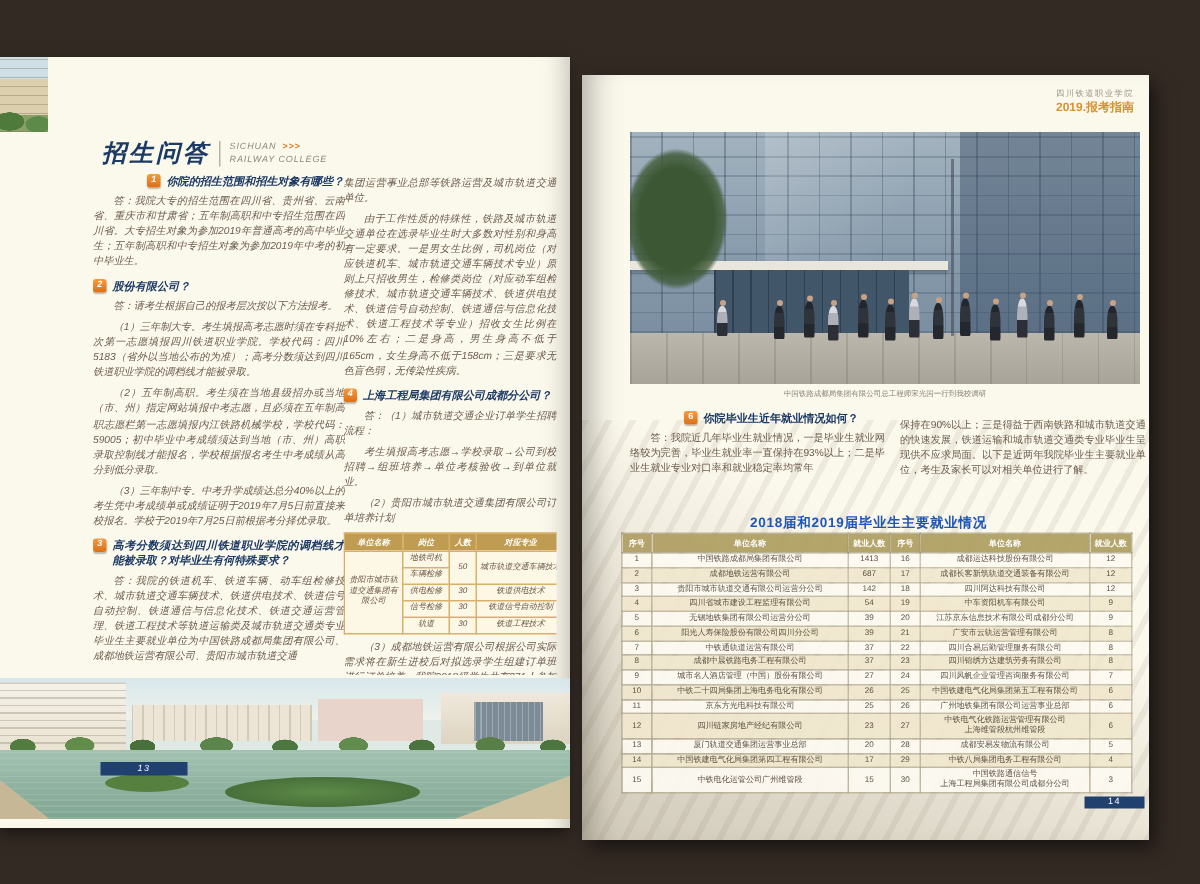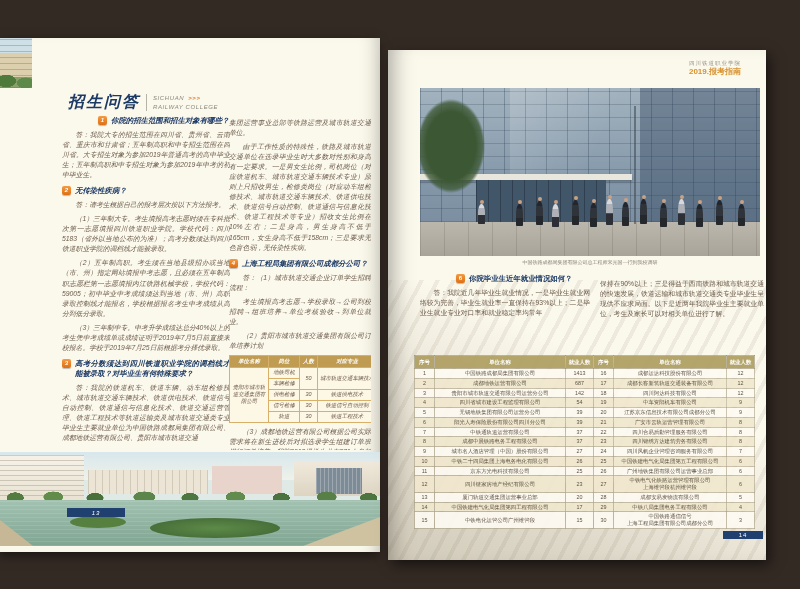--- a/index.html
+++ b/index.html
@@ -72,21 +72,21 @@
      clip-path:polygon(30% 100%, 100% 15%, 100% 100%);background:#cfc2a0;}
   .cp-shore-l{position:absolute;left:0;bottom:0;width:60px;height:26px;
      clip-path:polygon(0 0, 55% 100%, 0 100%);background:#c6b897;}
 
   .pagenum{position:absolute;background:#20406f;color:#fff;font-size:6px;
      display:flex;align-items:center;justify-content:center;letter-spacing:1px;z-index:5;}
   .pagenum-left{left:67px;top:470px;width:58px;height:9px;}
   .pagenum-right{left:335px;top:481px;width:40px;height:8px;}
 
   
-  .rp-header{position:absolute;right:25px;top:10px;text-align:right;line-height:1.3;}
+  .rp-header{position:absolute;right:10px;top:10px;text-align:right;line-height:1.3;}
   .rp-h1{font-size:5.5px;color:#9a948a;letter-spacing:1px;}
   .rp-h2{font-size:8px;color:#d8922e;font-weight:bold;}
 
   .visit-photo{position:absolute;left:32px;top:38px;width:340px;height:168px;overflow:hidden;
      background:linear-gradient(180deg,#a3b3bf 0%,#8296a8 60%,#76889b 100%);}
   .vp-grid{position:absolute;left:0;top:0;right:0;bottom:34px;background:
      repeating-linear-gradient(90deg, rgba(35,55,75,.30) 0 1px, transparent 1px 21px),
      repeating-linear-gradient(0deg, rgba(35,55,75,.22) 0 1px, transparent 1px 13px);}
   .vp-dark{position:absolute;right:0;top:0;width:120px;height:134px;background:rgba(45,65,90,.40);}
   .vp-sheen{position:absolute;left:90px;top:0;width:130px;height:134px;
@@ -154,21 +154,21 @@
 
     <div class="col col1">
       <div class="q">
         <span class="qnum">1</span>
         <span>你院的招生范围和招生对象有哪些？</span>
       </div>
       <p class="a">答：我院大专的招生范围在四川省、贵州省、云南省、重庆市和甘肃省；五年制高职和中专招生范围在四川省。大专招生对象为参加2019年普通高考的高中毕业生；五年制高职和中专招生对象为参加2019年中考的初中毕业生。</p>
 
       <div class="q">
         <span class="qnum">2</span>
-        <span>无传染性疾病？</span>
+        <span>股份有限公司？</span>
       </div>
       <p class="a">答：请考生根据自己的报考层次按以下方法报考。</p>
       <p class="a">（1）三年制大专。考生填报高考志愿时须在专科批次第一志愿填报四川铁道职业学院。学校代码：四川5183（省外以当地公布的为准）；高考分数须达到四川铁道职业学院的调档线才能被录取。</p>
       <p class="a">（2）五年制高职。考生须在当地县级招办或当地（市、州）指定网站填报中考志愿，且必须在五年制高职志愿栏第一志愿填报内江铁路机械学校，学校代码：59005；初中毕业中考成绩须达到当地（市、州）高职录取控制线才能报名，学校根据报名考生中考成绩从高分到低分录取。</p>
       <p class="a">（3）三年制中专。中考升学成绩达总分40%以上的考生凭中考成绩单或成绩证明于2019年7月5日前直接来校报名。学校于2019年7月25日前根据考分择优录取。</p>
 
       <div class="q">
         <span class="qnum">3</span>
         <span>高考分数须达到四川铁道职业学院的调档线才能被录取？对毕业生有何特殊要求？</span>
       </div>
@@ -286,20 +286,21 @@
           <span class="qnum">6</span>
           <span>你院毕业生近年就业情况如何？</span>
         </div>
         <p class="a">答：我院近几年毕业生就业情况，一是毕业生就业网络较为完善，毕业生就业率一直保持在93%以上；二是毕业生就业专业对口率和就业稳定率均常年</p>
       </div>
       <div class="q6b">
         <p class="a noindent">保持在90%以上；三是得益于西南铁路和城市轨道交通的快速发展，铁道运输和城市轨道交通类专业毕业生呈现供不应求局面。以下是近两年我院毕业生主要就业单位，考生及家长可以对相关单位进行了解。</p>
       </div>
     </div>
 
+    <div class="emp-title">2018届和2019届毕业生主要就业情况</div>
 
     <table class="emp-table">
       <thead>
         <tr>
           <th class="w-no">序号</th>
           <th class="w-name1">单位名称</th>
           <th class="w-cnt">就业人数</th>
           <th class="w-no">序号</th>
           <th class="w-name2">单位名称</th>
           <th class="w-cnt">就业人数</th>

